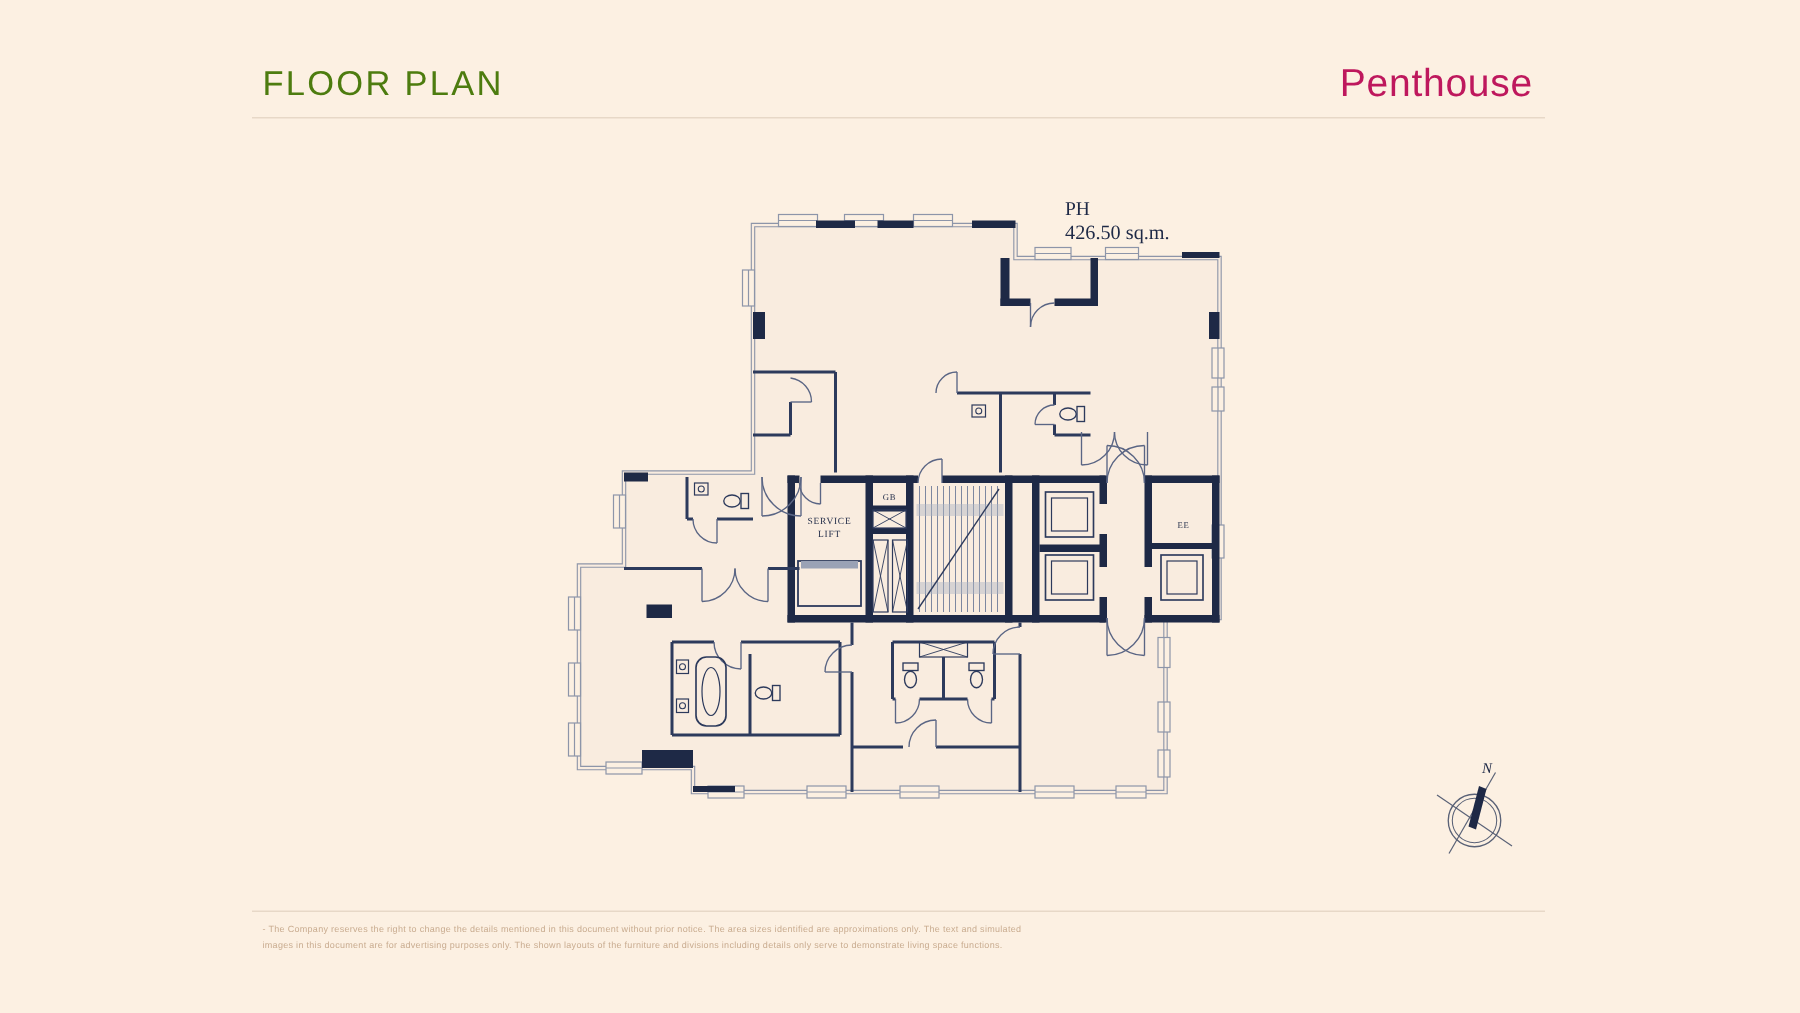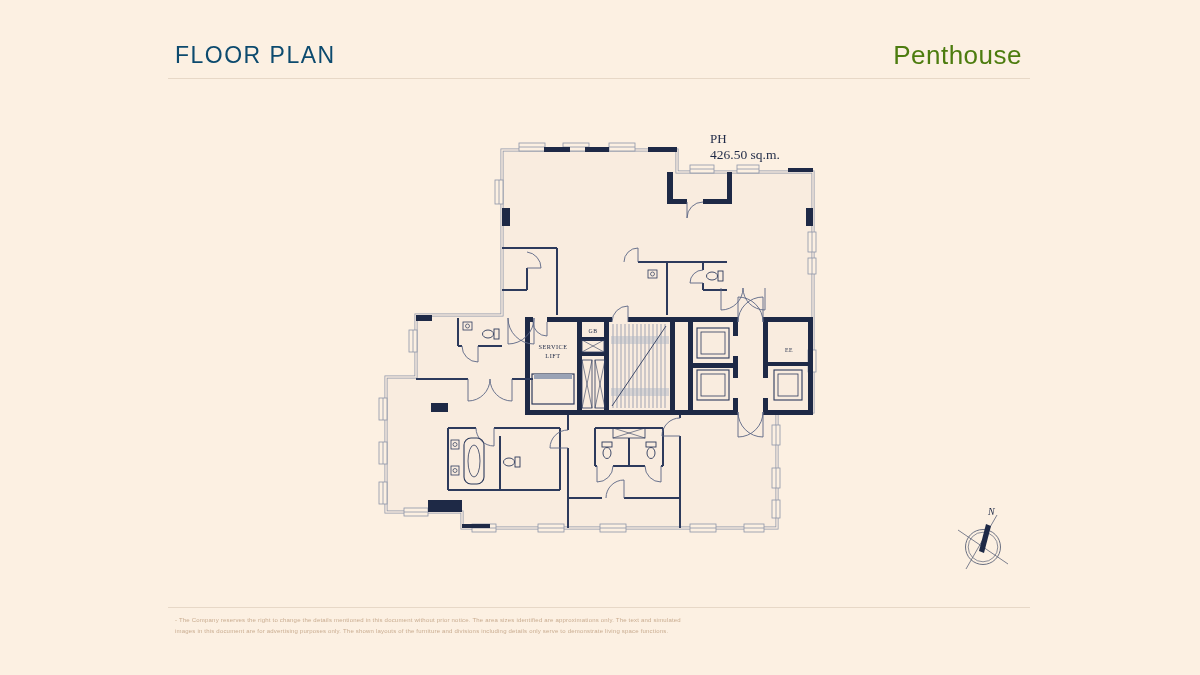--- a/index.html
+++ b/index.html
@@ -6,26 +6,26 @@
   body{
     width:1200px;height:675px;
     background:#fcf0e2;
     font-family:"Liberation Sans",sans-serif;
     position:relative;overflow:hidden;
   }
   .stage{position:absolute;inset:0;width:1200px;height:675px;}
   .hdr-title{
     position:absolute;left:175px;top:42px;
     font-size:23px;font-weight:500;letter-spacing:1.5px;
-    color:#0c4a6e;
+    color:#4d7c0f;
   }
   .hdr-sub{
     position:absolute;right:178px;top:40px;
     font-size:26px;font-weight:400;letter-spacing:.5px;
-    color:#4d7c0f;
+    color:#be185d;
   }
   .rule{
     position:absolute;left:168px;width:862px;height:1px;
     background:#e7d8c7;
   }
   .rule.top{top:78px;}
   .rule.bottom{top:607px;}
   .disclaimer{
     position:absolute;left:175px;top:615px;
     color:#c9ac90;font-size:6px;line-height:11px;

